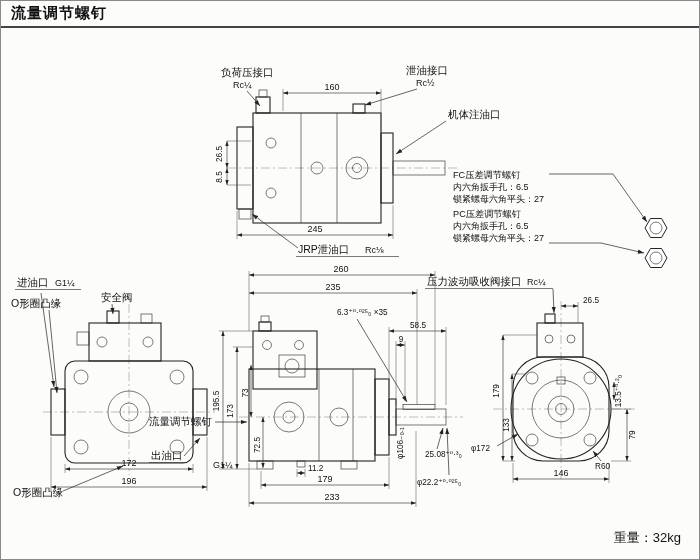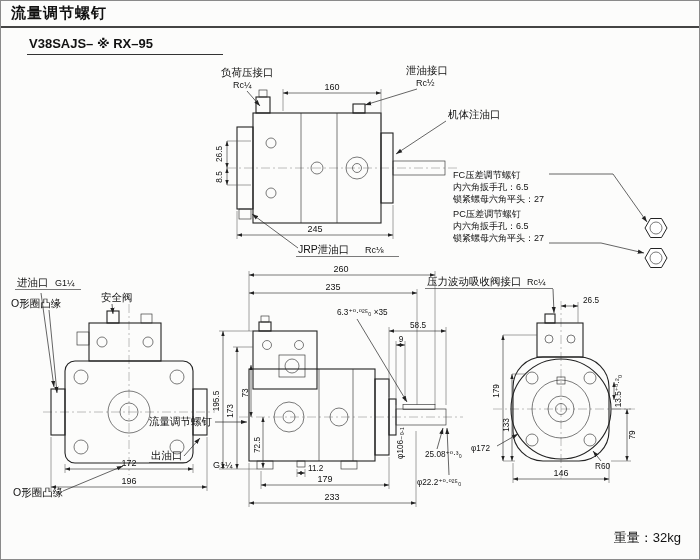--- a/index.html
+++ b/index.html
@@ -37,21 +37,20 @@
 </style>
 </head>
 <body>
 
 <div class="page">
 
   <div class="titlebar">
     <span class="t">流量调节螺钉</span>
   </div>
 
-  <div class="model">V38SAJS– ※ RX–95</div>
 
   <svg width="700" height="560" viewBox="0 0 700 560">
     <defs>
       <marker id="arr" viewBox="0 0 10 8" refX="9.5" refY="4" markerWidth="9" markerHeight="7" orient="auto-start-reverse">
         <path d="M0,0.8 L9.5,4 L0,7.2 Z" fill="#222"></path>
       </marker>
     </defs>
 
     <g>
       <line class="cl" x1="226" y1="167" x2="458" y2="167"></line>

